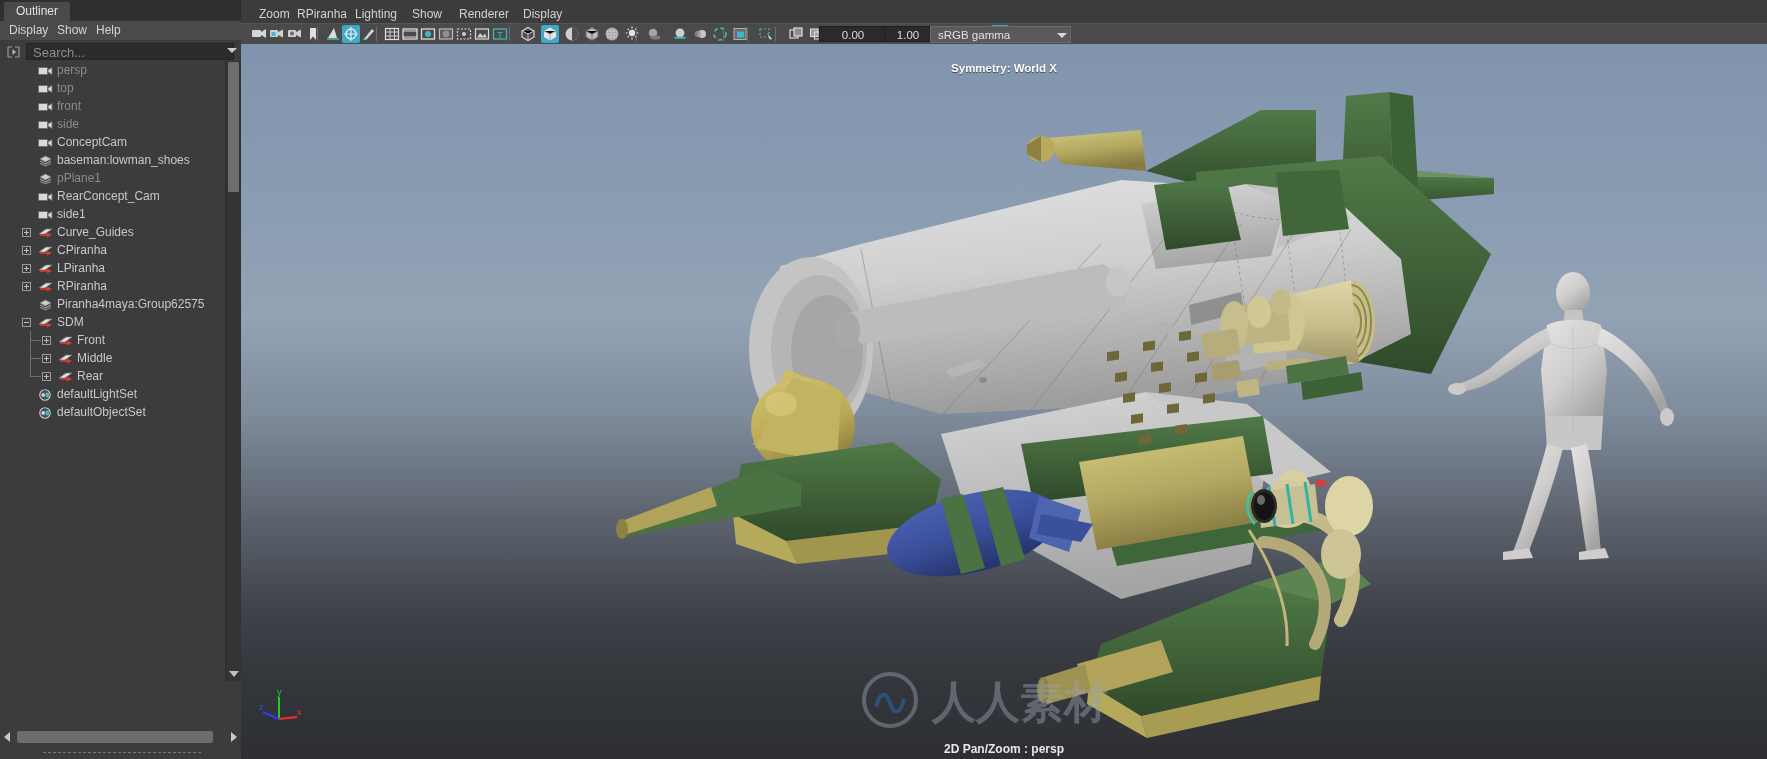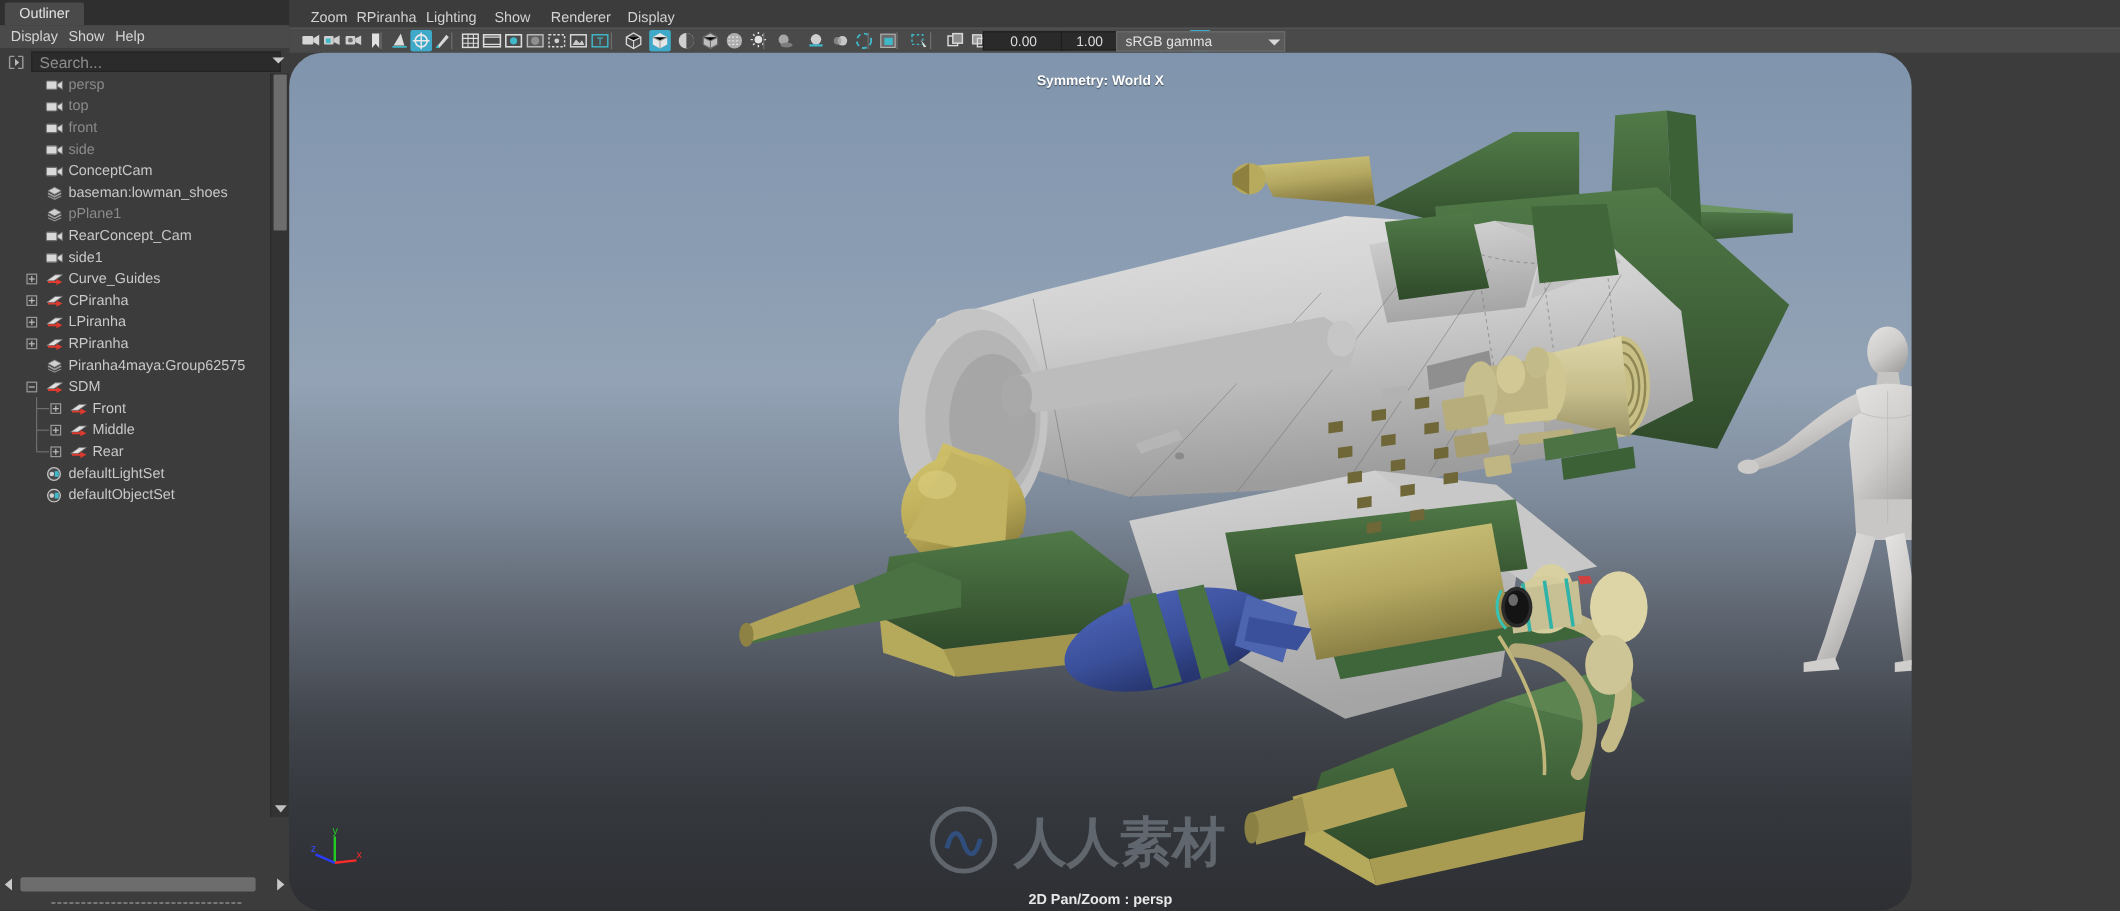--- a/index.html
+++ b/index.html
@@ -293,32 +293,31 @@
     width: 0; height: 0;
     border-left: 5px solid transparent;
     border-right: 5px solid transparent;
     border-top: 5px solid #d8d8d8;
   }
 
   
   #viewport {
     position: absolute;
     left: 0; top: 44px;
-    width: 1352px; height: 715px;
+    width: 1526px; height: 715px;
     overflow: hidden;
     background: linear-gradient(to bottom,
       #8095ad 0%,
       #8a9cb2 22%,
       #93a3b5 38%,
       #7e8b9b 52%,
       #5d646f 66%,
       #41454c 78%,
       #34373c 88%,
       #2d2f33 100%);
-    border-radius: 28px;
   }
   #viewport svg { display: block; }
   .sym-label {
     position: absolute;
     left: 0; top: 18px;
     width: 100%;
     text-align: center;
     font-size: 11.5px;
     font-weight: bold;
     color: #ffffff;

